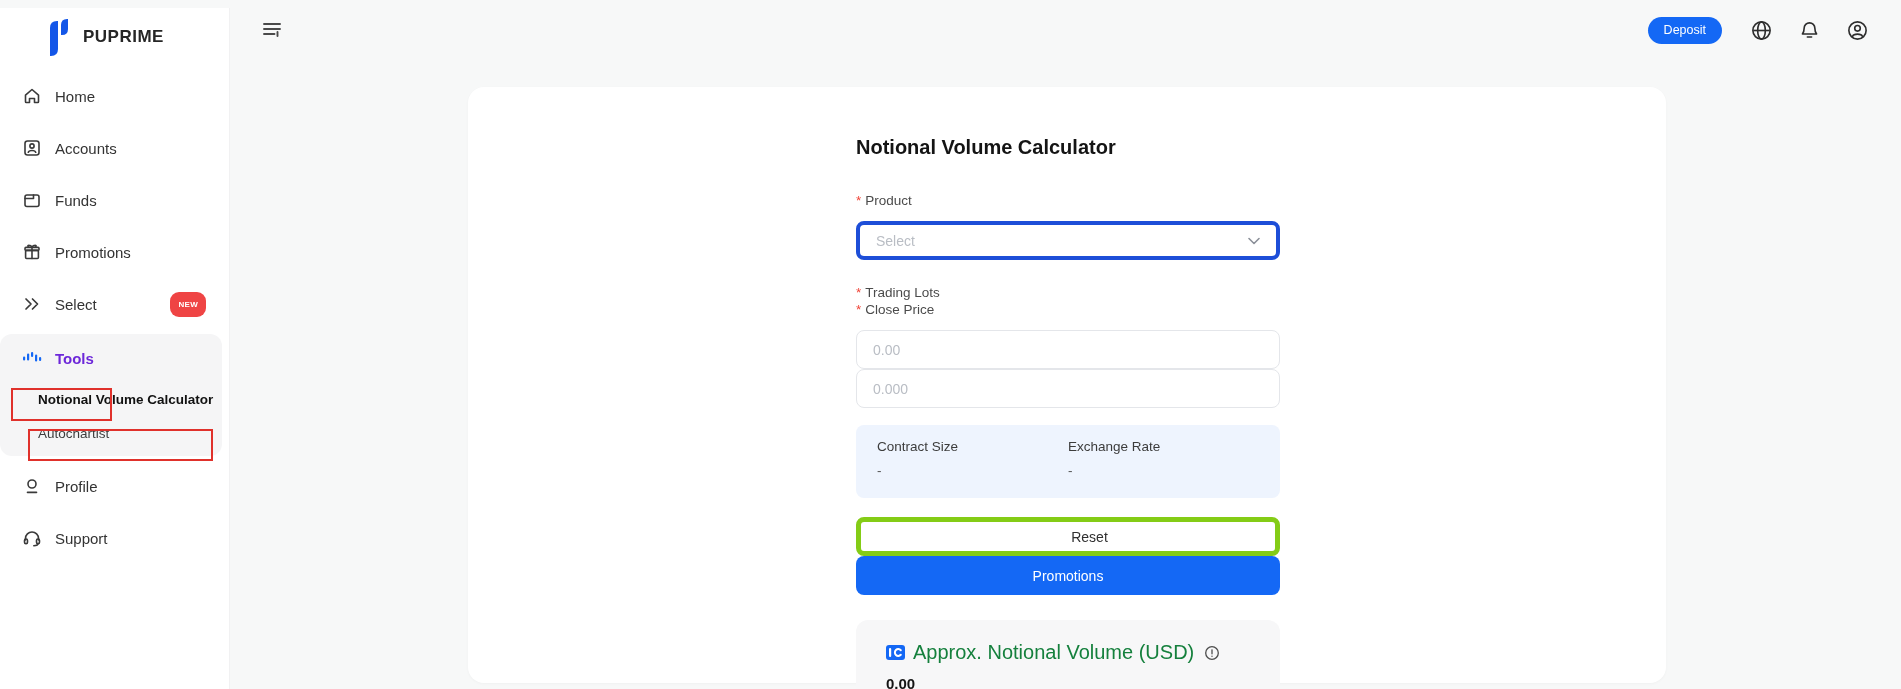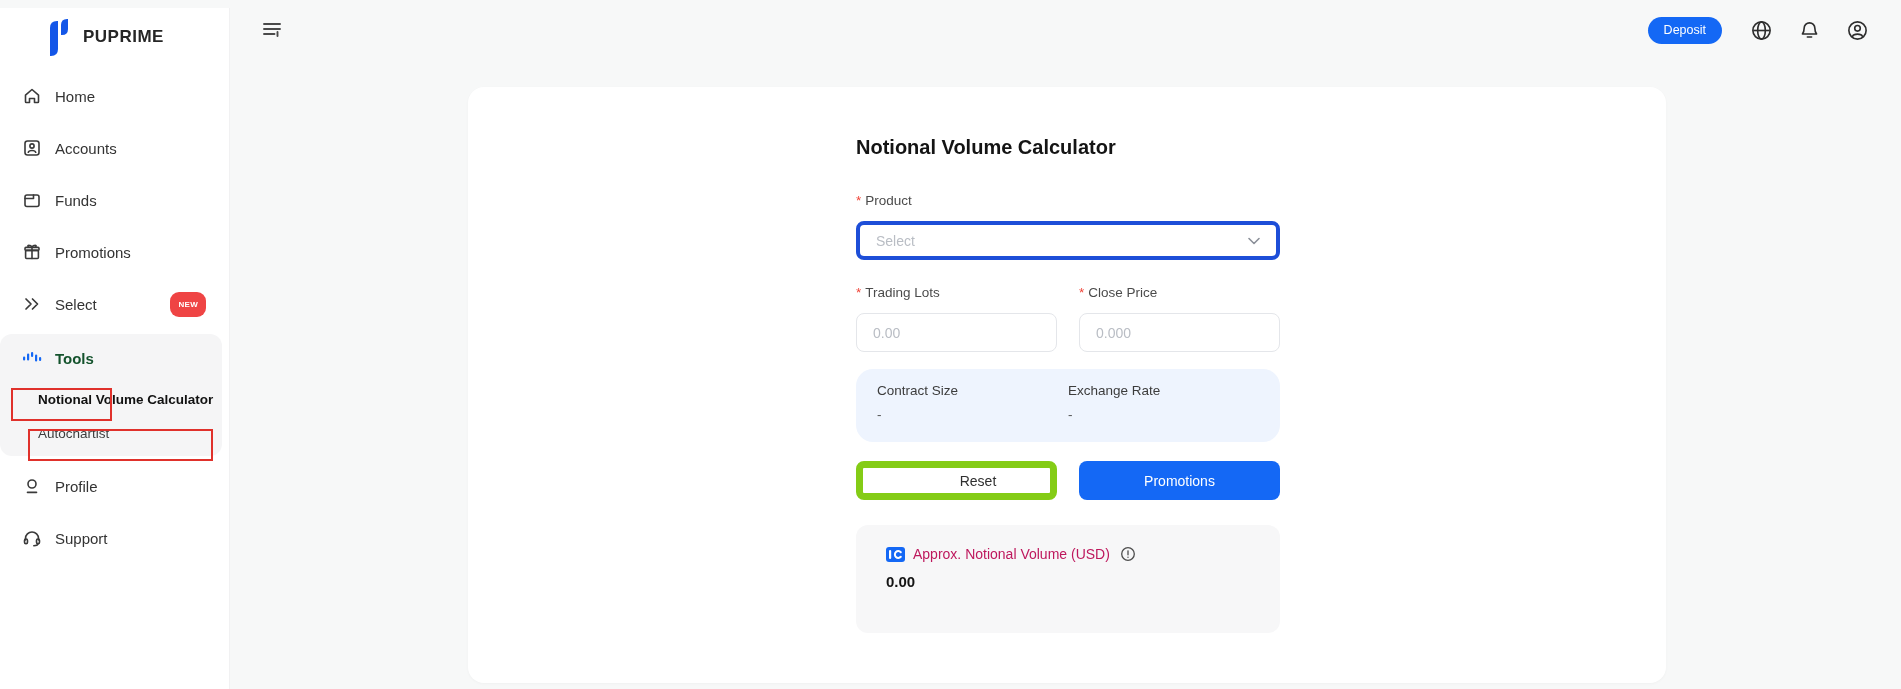--- a/index.html
+++ b/index.html
@@ -12,21 +12,21 @@
   .logo { position:absolute; left:44px; top:10px; display:flex; align-items:center; gap:9px; }
   .logo-text { font-size:17px; font-weight:bold; letter-spacing:.5px; color:#262626; }
   .nav { position:absolute; top:62px; left:0; width:230px; }
   .nav-item { display:flex; align-items:center; height:52px; padding-left:22px;
     font-size:15px; color:#333; cursor:pointer; }
   .nav-item .ico { width:20px; height:20px; margin-right:13px; color:#3a3a3a; display:flex; align-items:center; }
   .badge-new { margin-left:auto; margin-right:24px; background:#ef4444; color:#fff;
     font-size:8px; font-weight:bold; letter-spacing:.3px; padding:8px 8px; border-radius:9px; }
   .tools-panel { width:222px; background:#f5f5f6; border-radius:12px; padding-bottom:6px; }
   .tools-head { display:flex; align-items:center; height:48px; padding-left:22px;
-    font-size:15px; font-weight:bold; color:#14532d; cursor:pointer; }
+    font-size:15px; font-weight:bold; color:#6d28d9; cursor:pointer; }
   .tools-head .ico { width:20px; height:14px; margin-right:13px; display:flex; align-items:center; }
   .sub-item { height:34px; display:flex; align-items:center; padding-left:38px;
     font-size:13.5px; color:#3d3d3d; cursor:pointer; }
   .sub-item.active { font-weight:bold; color:#111; }
   .nav-gap { height:4px; }
   .hl-box { position:absolute; border:2px solid #e0312b; z-index:9; pointer-events:none; }
   .hl-tools { left:11px; top:380px; width:101px; height:33px; }
   .hl-nvc { left:28px; top:421px; width:185px; height:32px; }
 
   
@@ -41,37 +41,37 @@
   .card { position:absolute; left:468px; top:87px; width:1198px; height:596px;
     background:#fff; border-radius:16px; box-shadow:0 1px 3px rgba(0,0,0,.03); }
   .form-col { position:absolute; left:388px; top:0; width:424px; }
   .calc-title { margin-top:48px; font-size:20px; line-height:24px; font-weight:bold; color:#141414; }
   .field-label { margin-top:34px; font-size:13.5px; color:#4b4b4b; height:17px; }
   .req { color:#f04438; margin-right:4px; }
   .select-box { margin-top:11px; height:39px; border:4px solid #1d4ed8; border-radius:8px;
     display:flex; align-items:center; padding:0 16px; cursor:pointer; background:#fff; }
   .select-placeholder { font-size:14px; color:#b9bdc4; }
   .select-box .chev { margin-left:auto; color:#8b9099; display:flex; }
-  .two-col { display:grid; grid-template-columns:1fr 1fr; column-gap:22px; }
+  .two-col { display:grid; grid-template-columns:1fr; column-gap:22px; }
   .labels-row { margin-top:25px; }
   .inputs-row { margin-top:11px; }
   .txt-input { height:39px; border:1px solid #e4e6ea; border-radius:8px; padding:0 16px;
     font-size:14px; font-family:inherit; color:#333; width:100%; outline:none; }
   .txt-input::placeholder { color:#b9bdc4; }
-  .info-panel { margin-top:17px; height:73px; background:#eef4fe; border-radius:17px;
+  .info-panel { margin-top:17px; height:73px; background:#eef4fe; border-radius:8px;
     display:grid; grid-template-columns:1fr 1fr; padding:14px 21px 0 21px; }
   .info-label { font-size:13.5px; color:#3c3c3c; }
   .info-value { margin-top:9px; font-size:13.5px; color:#555; }
   .btn-row { margin-top:19px; }
   .btn { height:39px; border-radius:8px; font-size:14px; font-family:inherit; cursor:pointer; width:100%; }
-  .btn-reset { background:#fff; border:7px solid #84cc16; color:#2f2f2f;padding-left:43px; }
+  .btn-reset { background:#fff; border:5px solid #84cc16; color:#2f2f2f;padding-left:43px; }
   .btn-calc { background:#1468f5; border:none; color:#fff; }
   .result-panel { margin-top:25px; height:108px; background:#f7f7f8; border-radius:12px; padding:21px 30px; }
   .result-head { display:flex; align-items:center; gap:8px; }
-  .result-label { font-size:14px; color:#be185d; }
+  .result-label { font-size:20px; color:#15803d; }
   .result-value { margin-top:11px; font-size:15px; font-weight:bold; color:#141414; }
   .wallet-ico { display:flex; }
   .info-ico { display:flex; color:#4d4d4d; margin-left:2px; cursor:pointer; }
   svg { display:block; }
 </style>
 </head>
 <body>
 
 <div class="sidebar">
   <div class="logo">

